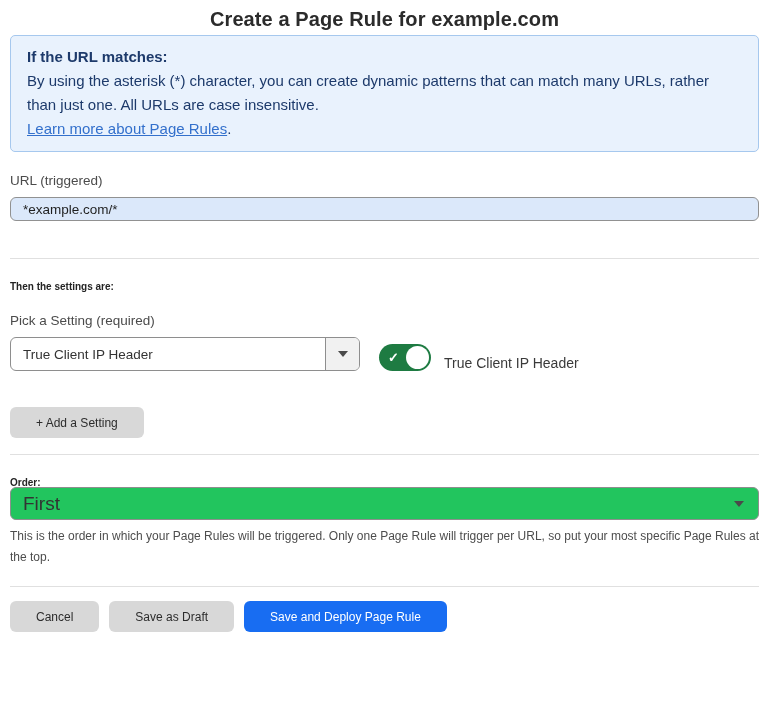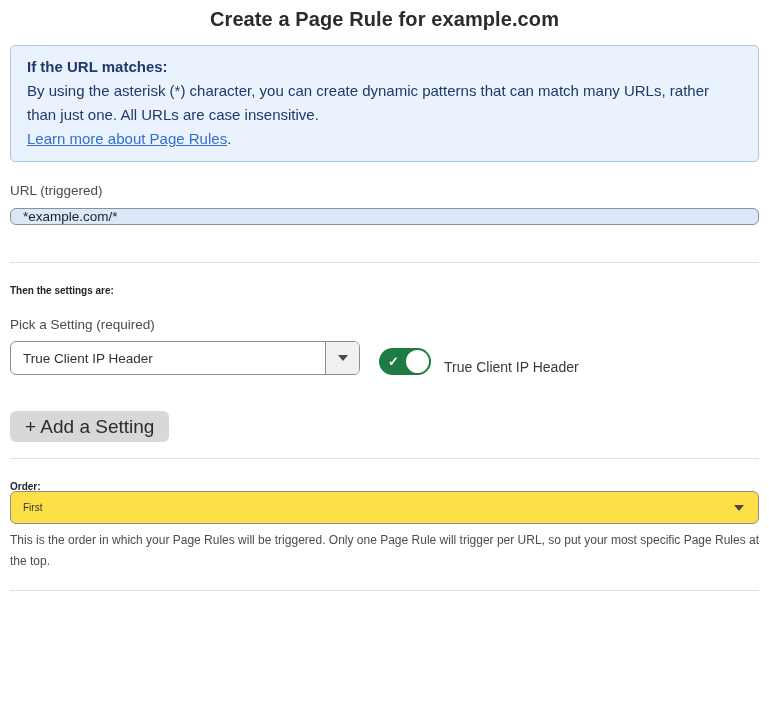--- a/index.html
+++ b/index.html
@@ -15,21 +15,21 @@
   .page-title {
     font-size: 20px;
     font-weight: bold;
     color: #2b2b2b;
     letter-spacing: 0.1px;
     margin-top: 2px;
     text-align: center;
   }
 
   .info-box {
-    margin-top: 14px;
+    margin-top: 4px;
     background: #e9f2fd;
     border: 1px solid #a6c8ee;
     border-radius: 5px;
     padding: 9px 16px 10px 16px;
     color: #1d3a6b;
     font-size: 15px;
     line-height: 24px;
   }
   .info-box .info-heading { font-weight: bold; }
   .info-box a.info-link {
@@ -44,21 +44,21 @@
     margin-top: 21px;
     margin-bottom: 9px;
   }
 
   .url-input {
     width: 100%;
     height: 17px;
     background: #dbe8fa;
     border: 1px solid #919191;
     border-radius: 6px;
-    padding: 4px 12px;
+    padding: 11px 12px;
     font-size: 13.5px;
     font-family: "Liberation Sans", sans-serif;
     color: #1f1f1f;
     outline: none;
   }
 
   .divider {
     border: none;
     border-top: 1px solid #e0e0e0;
     height: 0;
@@ -144,43 +144,43 @@
     margin-left: 13px;
     font-size: 14px;
     color: #3a3a3a;
   }
 
   .btn {
     display: inline-flex;
     align-items: center;
     justify-content: center;
     height: 31px;
-    padding: 0 15px;
+    padding: 0 26px;
     border: none;
     border-radius: 6px;
-    font-size: 19px;
+    font-size: 12px;
     font-family: "Liberation Sans", sans-serif;
     cursor: pointer;
   }
   .btn-gray { background: #d8d8d8; color: #2c2c2c; }
   .btn-blue { background: #186df2; color: #ffffff; }
 
   .add-setting-btn { margin-top: 36px; }
 
   .order-select {
     position: relative;
     width: 100%;
     height: 33px;
-    background: #fde047;
+    background: #22c55e;
     border: 1px solid #8e8e8e;
     border-radius: 6px;
     display: flex;
     align-items: center;
     padding: 0 12px;
-    font-size: 10px;
+    font-size: 19px;
     color: #333333;
     cursor: pointer;
     margin-top: -1px;
   }
   .order-select .caret-down { position: absolute; right: 14px; }
 
   .help-text {
     margin-top: 6px;
     font-size: 12px;
     line-height: 21px;
@@ -239,14 +239,19 @@
 
   <div class="order-select">
     <span>First</span>
     <div class="caret-down"></div>
   </div>
 
   <div class="help-text">This is the order in which your Page Rules will be triggered. Only one Page Rule will trigger per URL, so put your most specific Page Rules at the top.</div>
 
   <hr class="divider divider-3">
 
+  <div class="actions-row">
+    <button class="btn btn-gray">Cancel</button>
+    <button class="btn btn-gray">Save as Draft</button>
+    <button class="btn btn-blue">Save and Deploy Page Rule</button>
+  </div>
 
 </div>
 
 </body></html>

